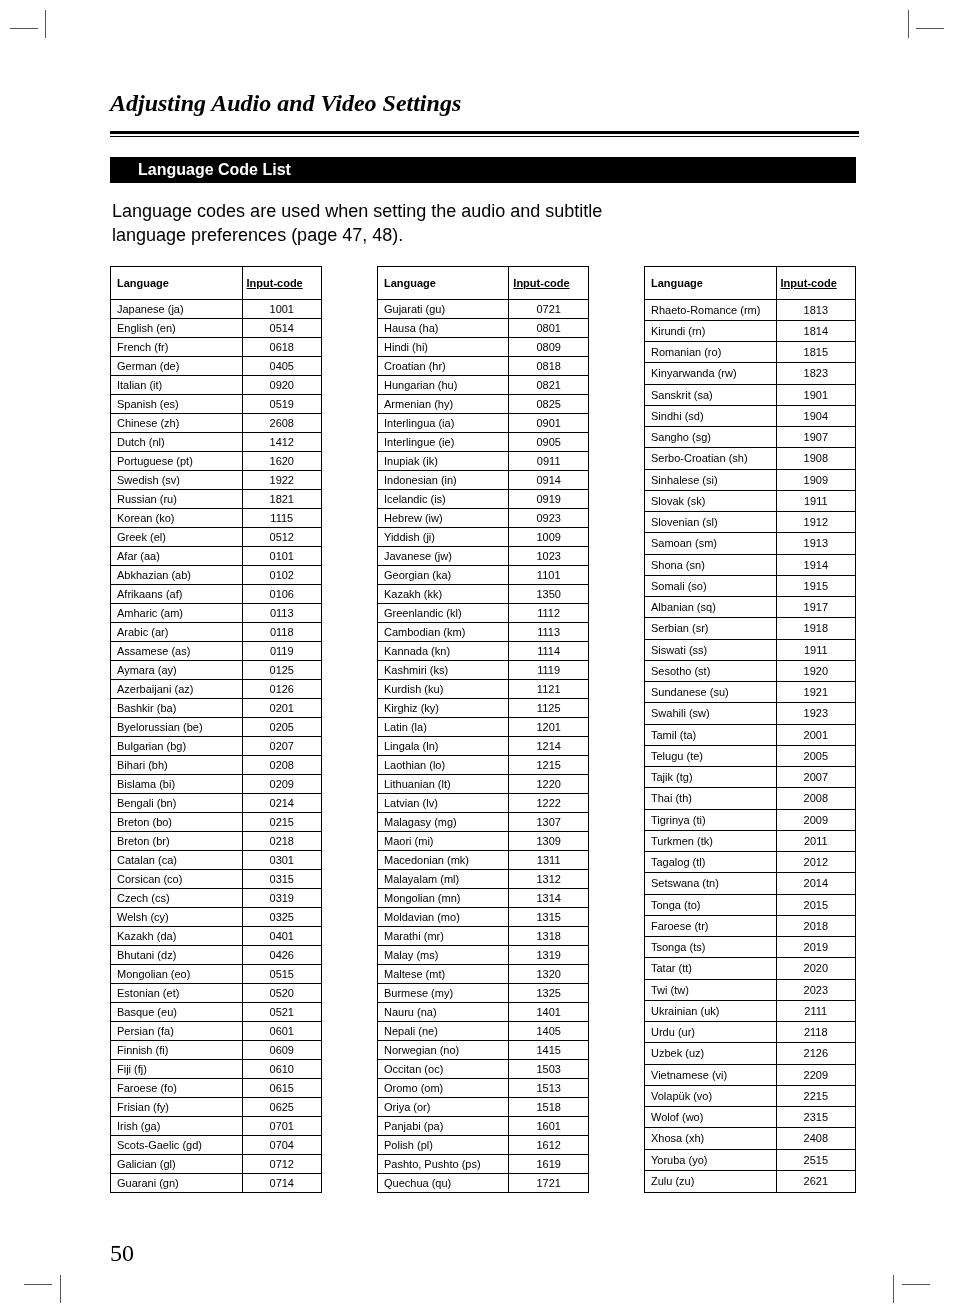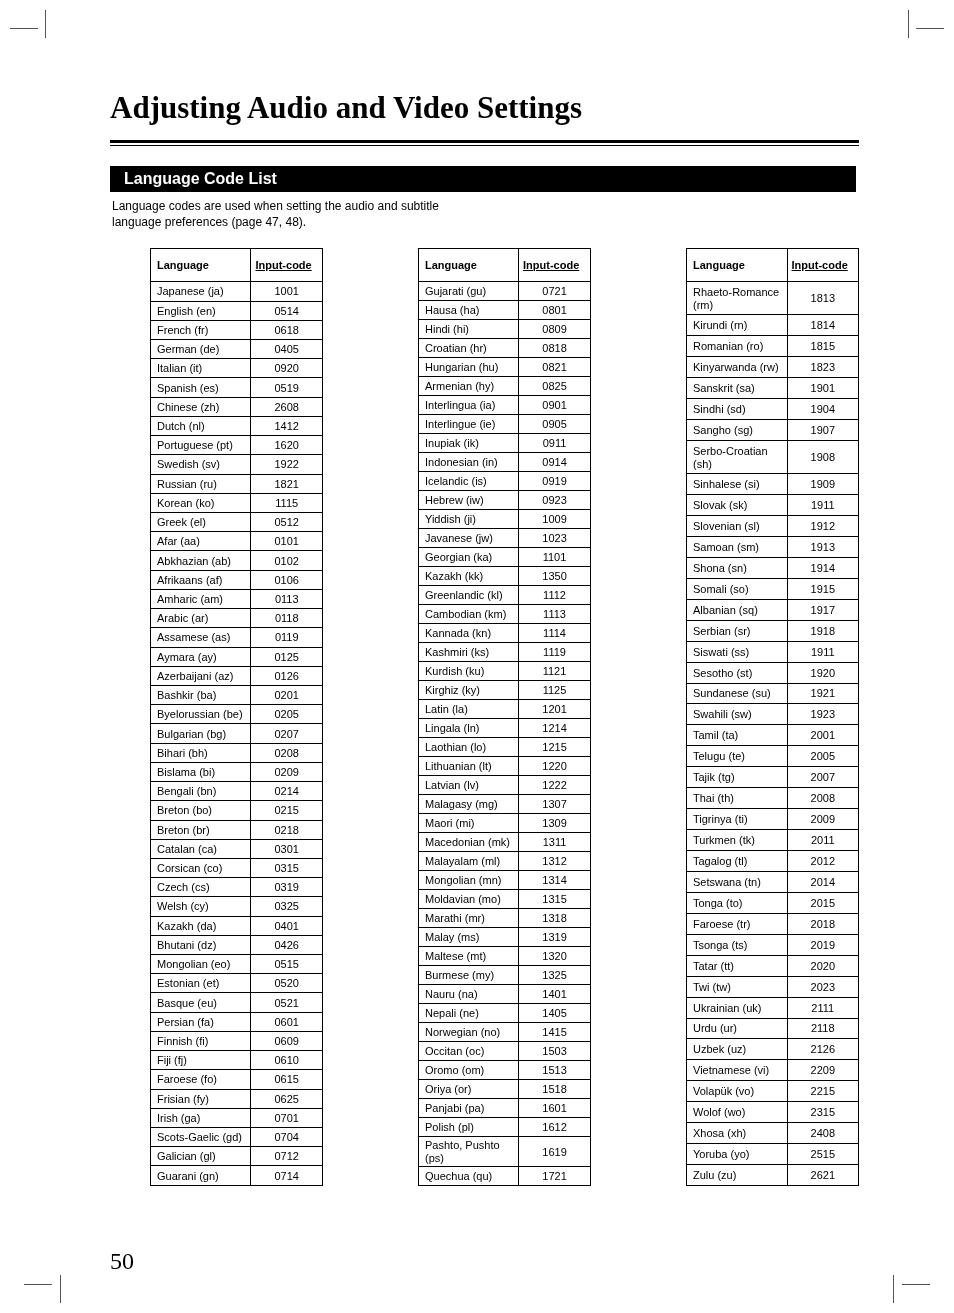--- a/index.html
+++ b/index.html
@@ -17,57 +17,56 @@
     padding: 90px 95px 50px 110px;
   }
   
   .cm { position: absolute; background: #555; }
   .cm.h { height: 1px; width: 28px; }
   .cm.v { width: 1px; height: 28px; }
 
   h1.title {
     font-family: "Times New Roman", Times, serif;
     font-weight: bold;
-    font-size: 31px;
+    font-size: 24px;
     margin: 0 0 14px 0;
+    font-style: italic;
   }
   .rule-thick {
     border: none;
     border-top: 3px solid #000;
     margin: 0 0 2px 0;
   }
   .rule-thin {
     border: none;
     border-top: 1px solid #000;
     margin: 0 0 20px 0;
   }
   .section-bar {
     background: #000;
     color: #fff;
     font-weight: bold;
     font-size: 16px;
-    padding: 4px 14px;
-    margin-bottom: 6px;
+    padding: 4px 28px;
     width: 746px;
     box-sizing: border-box;
   }
   .intro {
-    font-size: 12px;
+    font-size: 18px;
     line-height: 1.35;
-    margin: 0 0 18px 2px;
+    margin: 16px 0 18px 2px;
   }
   .columns {
     display: flex;
     gap: 55px;
   }
   .lang-table {
     border-collapse: collapse;
     font-size: 11px;
     width: 212px;
-    margin-left: 40px;
   }
   .lang-table th {
     border: 1px solid #000;
     padding: 10px 6px;
     font-weight: bold;
     font-size: 11px;
     text-align: left;
   }
   .lang-table th.code-h {
     text-align: left;
@@ -87,21 +86,21 @@
     text-align: left;
     width: 140px;
   }
   .lang-table td.code {
     text-align: center;
     width: 72px;
   }
   .page-num {
     position: absolute;
     left: 110px;
-    bottom: 38px;
+    bottom: 46px;
     font-family: "Times New Roman", Times, serif;
     font-size: 24px;
     text-align: right;
   }
 </style>
 </head>
 <body>
 
 <div class="page">
 

